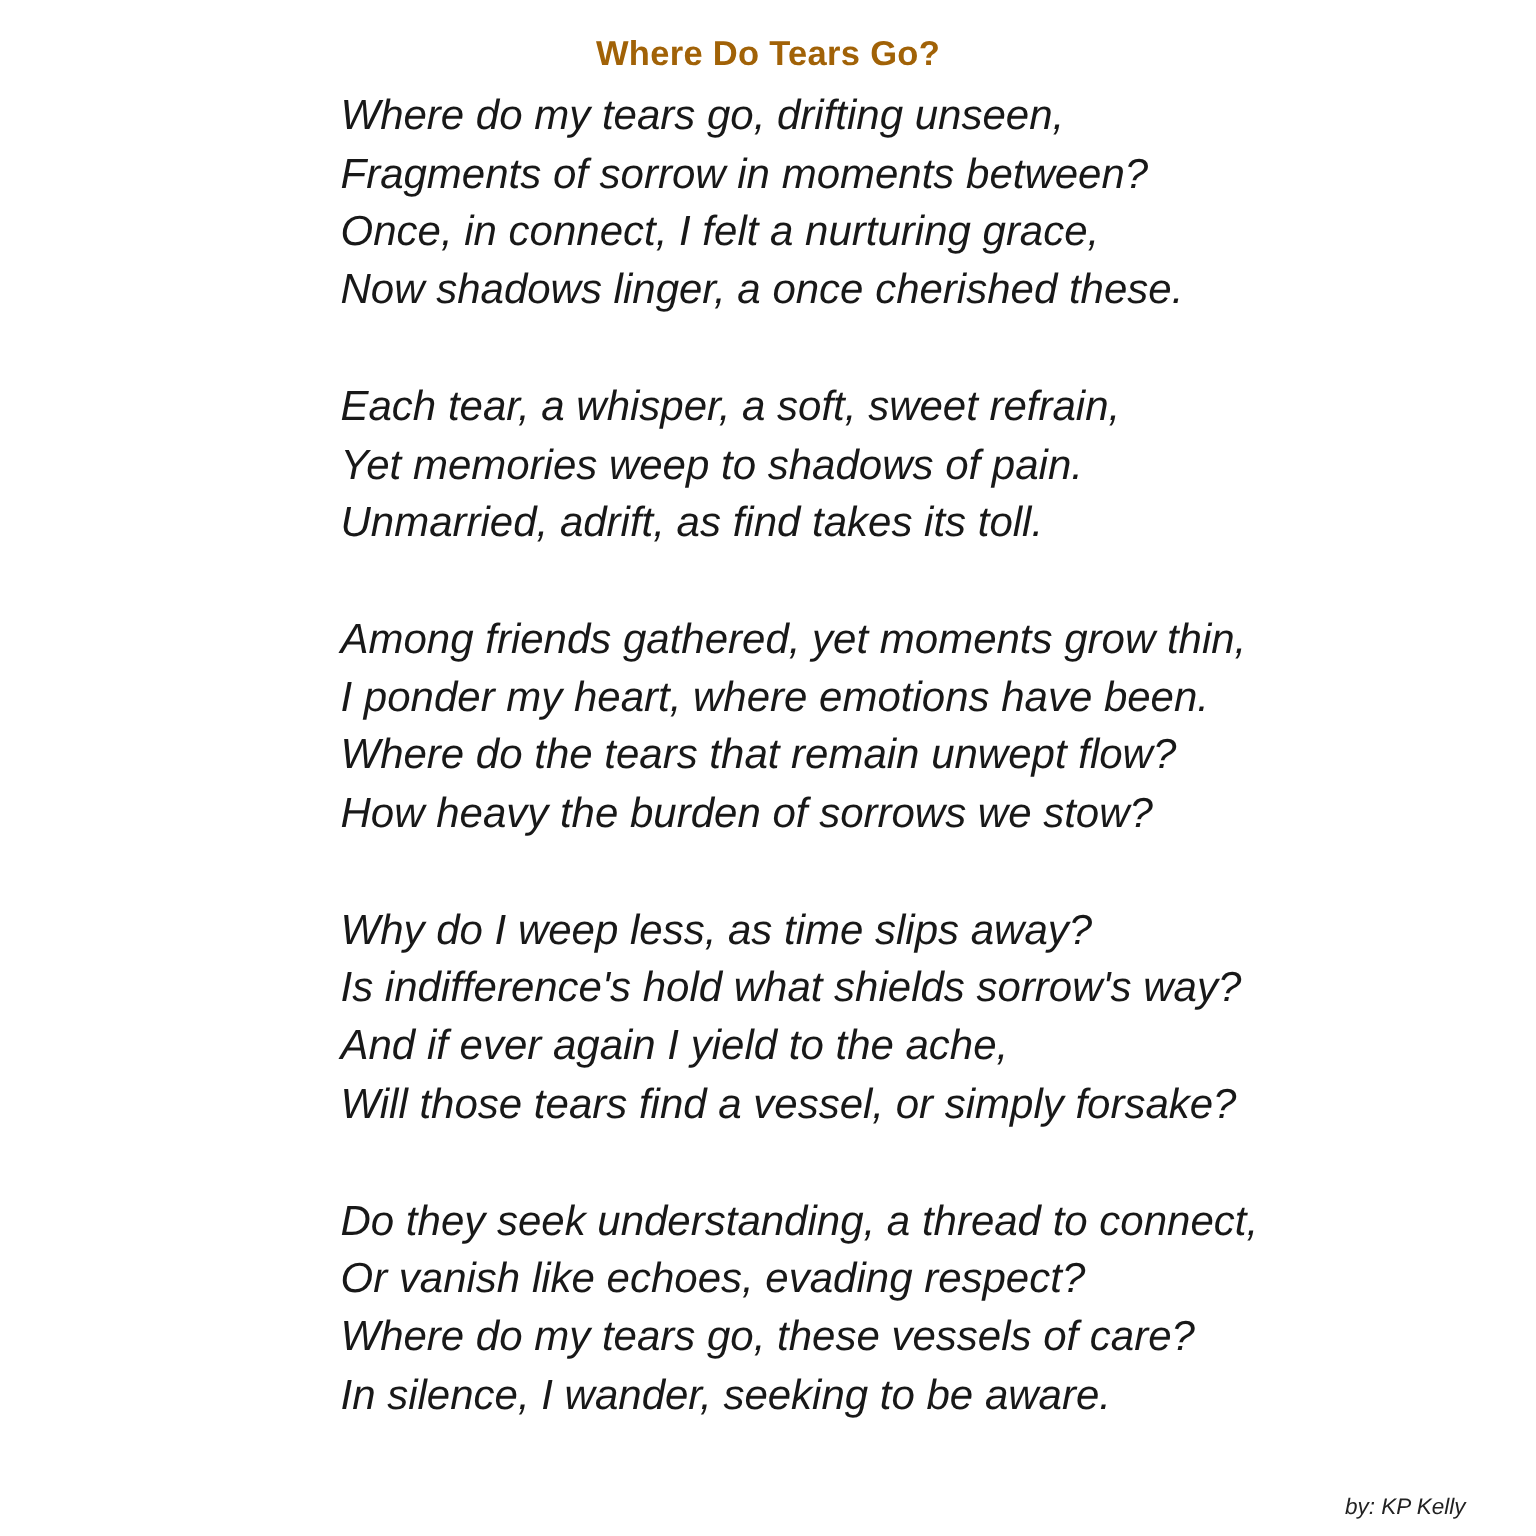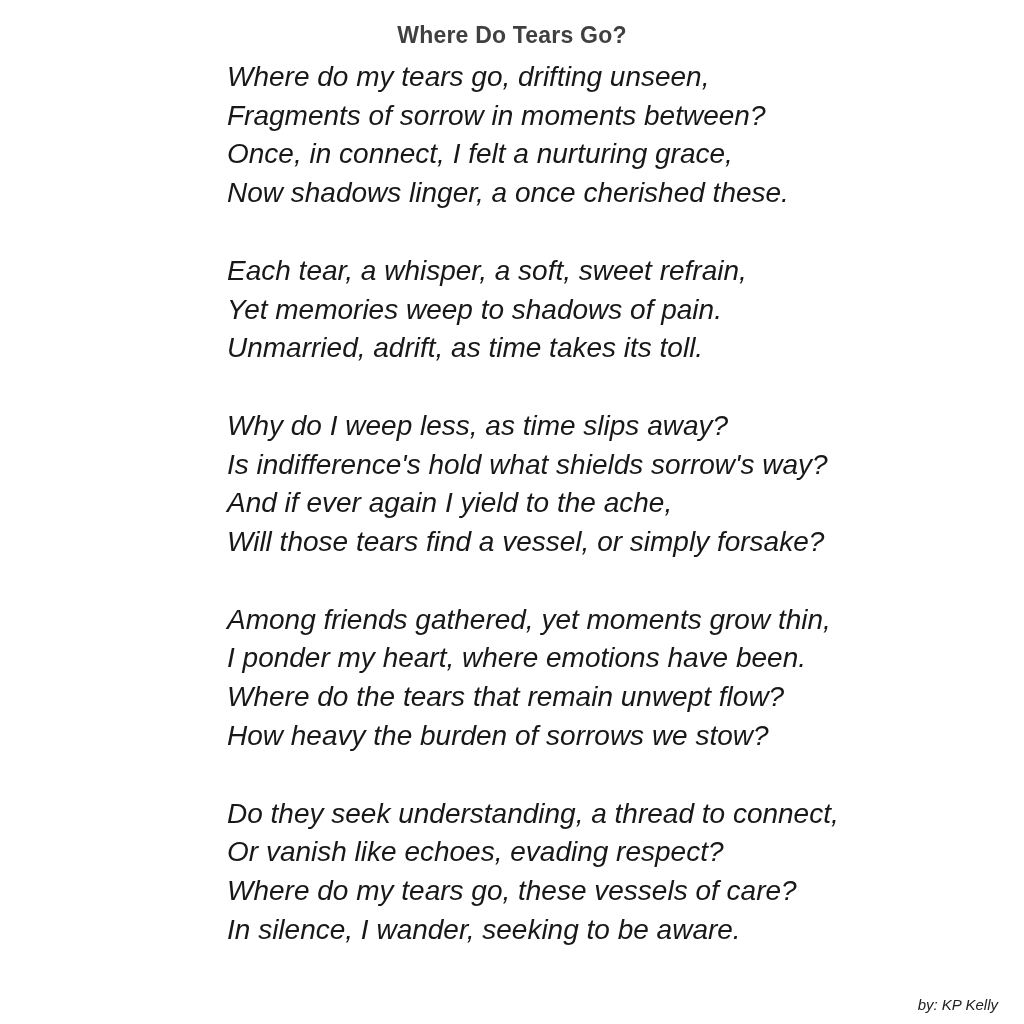--- a/index.html
+++ b/index.html
@@ -13,21 +13,21 @@
     position: relative;
     overflow: hidden;
     font-family: "Liberation Sans", "DejaVu Sans", sans-serif;
     color: #181818;
   }
   .page-title {
     padding-top: 22px;
     text-align: center;
     font-size: 23px;
     font-weight: 700;
-    color: #404040;
+    color: #a16207;
     letter-spacing: 0.2px;
   }
   .poem {
     margin-top: 9px;
     margin-left: 227px;
     margin-right: 40px;
     font-size: 28px;
     line-height: 38.7px;
     font-weight: 400;
     font-style: italic;
@@ -36,21 +36,21 @@
     margin: 0 0 39px 0;
   }
   .stanza:last-child {
     margin-bottom: 0;
   }
   .poem-line {
     white-space: nowrap;
   }
   .attribution {
     position: absolute;
-    right: 26px;
+    right: 47px;
     bottom: 11px;
     font-size: 15px;
     font-style: italic;
     color: #222222;
   }
 </style>
 </head>
 <body>
 
 <div class="page-title">Where Do Tears Go?</div>
@@ -60,35 +60,35 @@
   <div class="stanza">
     <div class="poem-line">Where do my tears go, drifting unseen,</div>
     <div class="poem-line">Fragments of sorrow in moments between?</div>
     <div class="poem-line">Once, in connect, I felt a nurturing grace,</div>
     <div class="poem-line">Now shadows linger, a once cherished these.</div>
   </div>
 
   <div class="stanza">
     <div class="poem-line">Each tear, a whisper, a soft, sweet refrain,</div>
     <div class="poem-line">Yet memories weep to shadows of pain.</div>
-    <div class="poem-line">Unmarried, adrift, as time takes its toll.</div>
+    <div class="poem-line">Unmarried, adrift, as find takes its toll.</div>
+  </div>
+
+  <div class="stanza">
+    <div class="poem-line">Among friends gathered, yet moments grow thin,</div>
+    <div class="poem-line">I ponder my heart, where emotions have been.</div>
+    <div class="poem-line">Where do the tears that remain unwept flow?</div>
+    <div class="poem-line">How heavy the burden of sorrows we stow?</div>
   </div>
 
   <div class="stanza">
     <div class="poem-line">Why do I weep less, as time slips away?</div>
     <div class="poem-line">Is indifference's hold what shields sorrow's way?</div>
     <div class="poem-line">And if ever again I yield to the ache,</div>
     <div class="poem-line">Will those tears find a vessel, or simply forsake?</div>
-  </div>
-
-  <div class="stanza">
-    <div class="poem-line">Among friends gathered, yet moments grow thin,</div>
-    <div class="poem-line">I ponder my heart, where emotions have been.</div>
-    <div class="poem-line">Where do the tears that remain unwept flow?</div>
-    <div class="poem-line">How heavy the burden of sorrows we stow?</div>
   </div>
 
   <div class="stanza">
     <div class="poem-line">Do they seek understanding, a thread to connect,</div>
     <div class="poem-line">Or vanish like echoes, evading respect?</div>
     <div class="poem-line">Where do my tears go, these vessels of care?</div>
     <div class="poem-line">In silence, I wander, seeking to be aware.</div>
   </div>
 
 </div>

